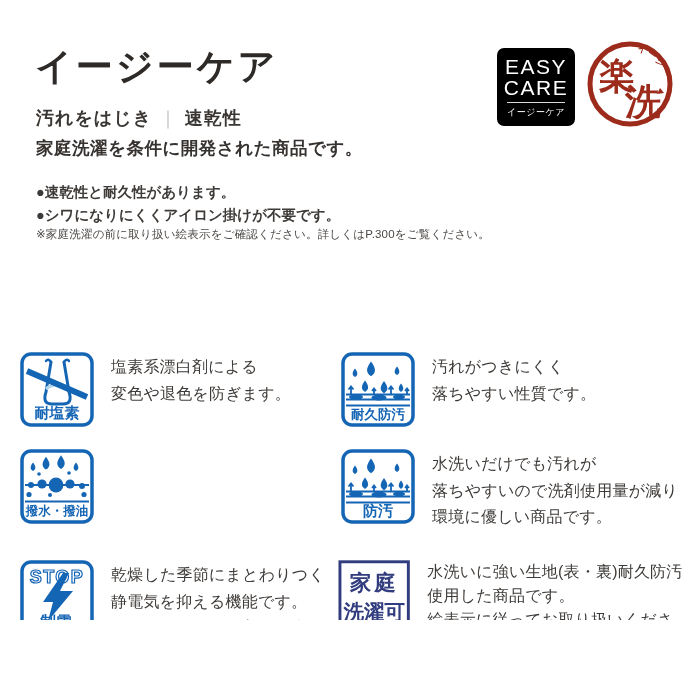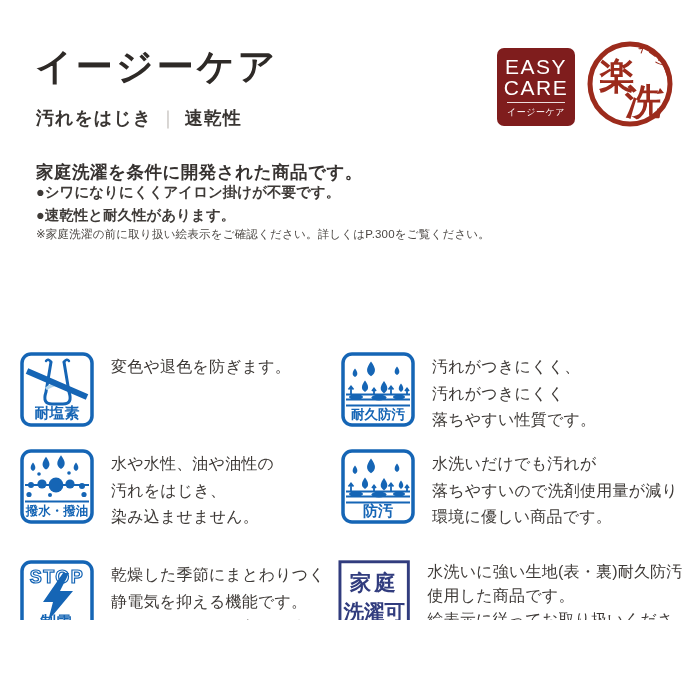--- a/index.html
+++ b/index.html
@@ -8,28 +8,28 @@
     position:relative; width:700px; height:620px; background:#ffffff;
     font-family:"Liberation Sans","DejaVu Sans",sans-serif; color:#3e3a37; overflow:hidden;
   }
   .title {
     position:absolute; left:35px; top:42px;
     font-family:"Liberation Serif","DejaVu Serif",serif;
     font-size:37px; font-weight:600; letter-spacing:3px; color:#2e2a27;
   }
   .subtitle { position:absolute; left:36px; top:106px; font-size:18px; font-weight:bold; letter-spacing:1px; color:#3a3633; }
   .subtitle .divider { color:#bdb9b5; font-weight:normal; margin:0 7px; }
-  .lead { position:absolute; left:36px; top:160px; font-size:17.5px; font-weight:bold; letter-spacing:.5px; color:#363230; }
+  .lead { position:absolute; left:36px; top:136px; font-size:17.5px; font-weight:bold; letter-spacing:.5px; color:#363230; }
   .bullets { position:absolute; left:36px; top:181px; font-size:14.5px; font-weight:600; line-height:23px; color:#3e3a37; list-style:none; }
   .note { position:absolute; left:36px; top:227px; font-size:11.5px; color:#4b4743; letter-spacing:.2px;text-align:right; }
 
   
   .badge-easycare {
     position:absolute; left:497px; top:48px; width:78px; height:78px;
-    background:#7f1d1d; border-radius:7px; color:#fff;
+    background:#000000; border-radius:7px; color:#fff;
     display:flex; flex-direction:column; align-items:center; justify-content:center;
   }
   .ec-word { font-size:21px; letter-spacing:1.5px; line-height:21px; }
   .ec-divider { width:58px; height:1px; background:rgba(255,255,255,.85); margin:4px 0 3px; }
   .ec-caption { font-size:9px; letter-spacing:.5px; }
 
   .stamp { position:absolute; left:584px; top:38px; }
   .stamp text { font-family:"Liberation Serif","DejaVu Serif",serif; font-weight:bold; }
 
   
@@ -70,36 +70,37 @@
     <path d="M76 50 l4 5 l-7 1 z" fill="#9c2b1c"></path>
   </svg>
 
   <div class="subtitle">
     <span>汚れをはじき</span><span class="divider">｜</span><span>速乾性</span>
   </div>
 
   <div class="lead">家庭洗濯を条件に開発された商品です。</div>
 
   <ul class="bullets">
+    <li>●速乾性と耐久性があります。</li>
     <li>●シワになりにくくアイロン掛けが不要です。</li>
-    <li>●速乾性と耐久性があります。</li>
   </ul>
 
   <div class="note">※家庭洗濯の前に取り扱い絵表示をご確認ください。詳しくはP.300をご覧ください。</div>
 
   <div class="feature f1">
     <svg width="74" height="75" viewBox="0 0 74 75">
       <rect x="2" y="2" width="70" height="71" rx="9" fill="#fff" stroke="#1565b5" stroke-width="3.5"></rect>
       <path d="M31 10 L26 40 Q22 52 32 52 L43 52 Q53 52 49 40 L44 10" fill="none" stroke="#1565b5" stroke-width="3" stroke-linecap="round"></path>
       <path d="M31 10 Q28 6 26 9 M44 10 Q47 6 49 9" fill="none" stroke="#1565b5" stroke-width="2.4" stroke-linecap="round"></path>
       <path d="M26 37 Q37 28 49 37" fill="none" stroke="#b3d6ee" stroke-width="3.2"></path>
       <line x1="7" y1="19" x2="67" y2="45" stroke="#1565b5" stroke-width="6.2"></line>
       <text class="icon-label" x="37" y="66" text-anchor="middle" font-size="15">耐塩素</text>
     </svg>
     <div class="f-text">
+      <div>塩素系漂白剤による</div>
       <div>変色や退色を防ぎます。</div>
     </div>
   </div>
 
   <div class="feature f2">
     <svg width="74" height="75" viewBox="0 0 74 75">
       <rect x="2" y="2" width="70" height="71" rx="9" fill="#fff" stroke="#1565b5" stroke-width="3.5"></rect>
       <g fill="#1565b5">
         <path transform="translate(14,22) scale(0.62)" d="M0 -9 C4.5 -3 5.5 1.5 0 5 C-5.5 1.5 -4.5 -3 0 -9 Z"></path>
         <path transform="translate(30,19) scale(1.05)" d="M0 -9 C4.5 -3 5.5 1.5 0 5 C-5.5 1.5 -4.5 -3 0 -9 Z"></path>
@@ -116,21 +117,20 @@
         <path d="M33 42 V37 M31 39 L33 36.5 L35 39"></path>
         <path d="M50 42 V35 M47.5 37.5 L50 34.5 L52.5 37.5"></path>
         <path d="M66 42 V37 M64 39 L66 36.5 L68 39"></path>
       </g>
       <line x1="5" y1="42.5" x2="69" y2="42.5" stroke="#1565b5" stroke-width="2"></line>
       <line x1="5" y1="47.5" x2="69" y2="47.5" stroke="#1565b5" stroke-width="2"></line>
       <line x1="5" y1="53.5" x2="69" y2="53.5" stroke="#1565b5" stroke-width="2"></line>
       <text class="icon-label" x="37" y="66.5" text-anchor="middle" font-size="13.5">耐久防汚</text>
     </svg>
     <div class="f-text">
-      <div>汚れがつきにくく、</div>
       <div>汚れがつきにくく</div>
       <div>落ちやすい性質です。</div>
     </div>
   </div>
 
   <div class="feature f3">
     <svg width="74" height="75" viewBox="0 0 74 75">
       <rect x="2" y="2" width="70" height="71" rx="9" fill="#fff" stroke="#1565b5" stroke-width="3.5"></rect>
       <g fill="#1565b5">
         <path transform="translate(13,19) scale(0.62)" d="M0 -9 C4.5 -3 5.5 1.5 0 5 C-5.5 1.5 -4.5 -3 0 -9 Z"></path>
@@ -147,25 +147,20 @@
         <circle cx="36" cy="36" r="7.4"></circle>
         <circle cx="50" cy="35" r="4.6"></circle>
         <circle cx="62" cy="37" r="3"></circle>
         <circle cx="9" cy="45.5" r="2.6"></circle>
         <circle cx="30" cy="46" r="2"></circle>
         <circle cx="64" cy="45.5" r="2.6"></circle>
       </g>
       <line x1="5" y1="52.5" x2="69" y2="52.5" stroke="#1565b5" stroke-width="2"></line>
       <text class="icon-label" x="37" y="66" text-anchor="middle" font-size="12.5">撥水・撥油</text>
     </svg>
-    <div class="f-text">
-      <div>水や水性、油や油性の</div>
-      <div>汚れをはじき、</div>
-      <div>染み込ませません。</div>
-    </div>
   </div>
 
   <div class="feature f4">
     <svg width="74" height="75" viewBox="0 0 74 75">
       <rect x="2" y="2" width="70" height="71" rx="9" fill="#fff" stroke="#1565b5" stroke-width="3.5"></rect>
       <g fill="#1565b5">
         <path transform="translate(14,22) scale(0.62)" d="M0 -9 C4.5 -3 5.5 1.5 0 5 C-5.5 1.5 -4.5 -3 0 -9 Z"></path>
         <path transform="translate(30,19) scale(1.05)" d="M0 -9 C4.5 -3 5.5 1.5 0 5 C-5.5 1.5 -4.5 -3 0 -9 Z"></path>
         <path transform="translate(56,20) scale(0.62)" d="M0 -9 C4.5 -3 5.5 1.5 0 5 C-5.5 1.5 -4.5 -3 0 -9 Z"></path>
         <path transform="translate(24,36) scale(0.82)" d="M0 -9 C4.5 -3 5.5 1.5 0 5 C-5.5 1.5 -4.5 -3 0 -9 Z"></path>

